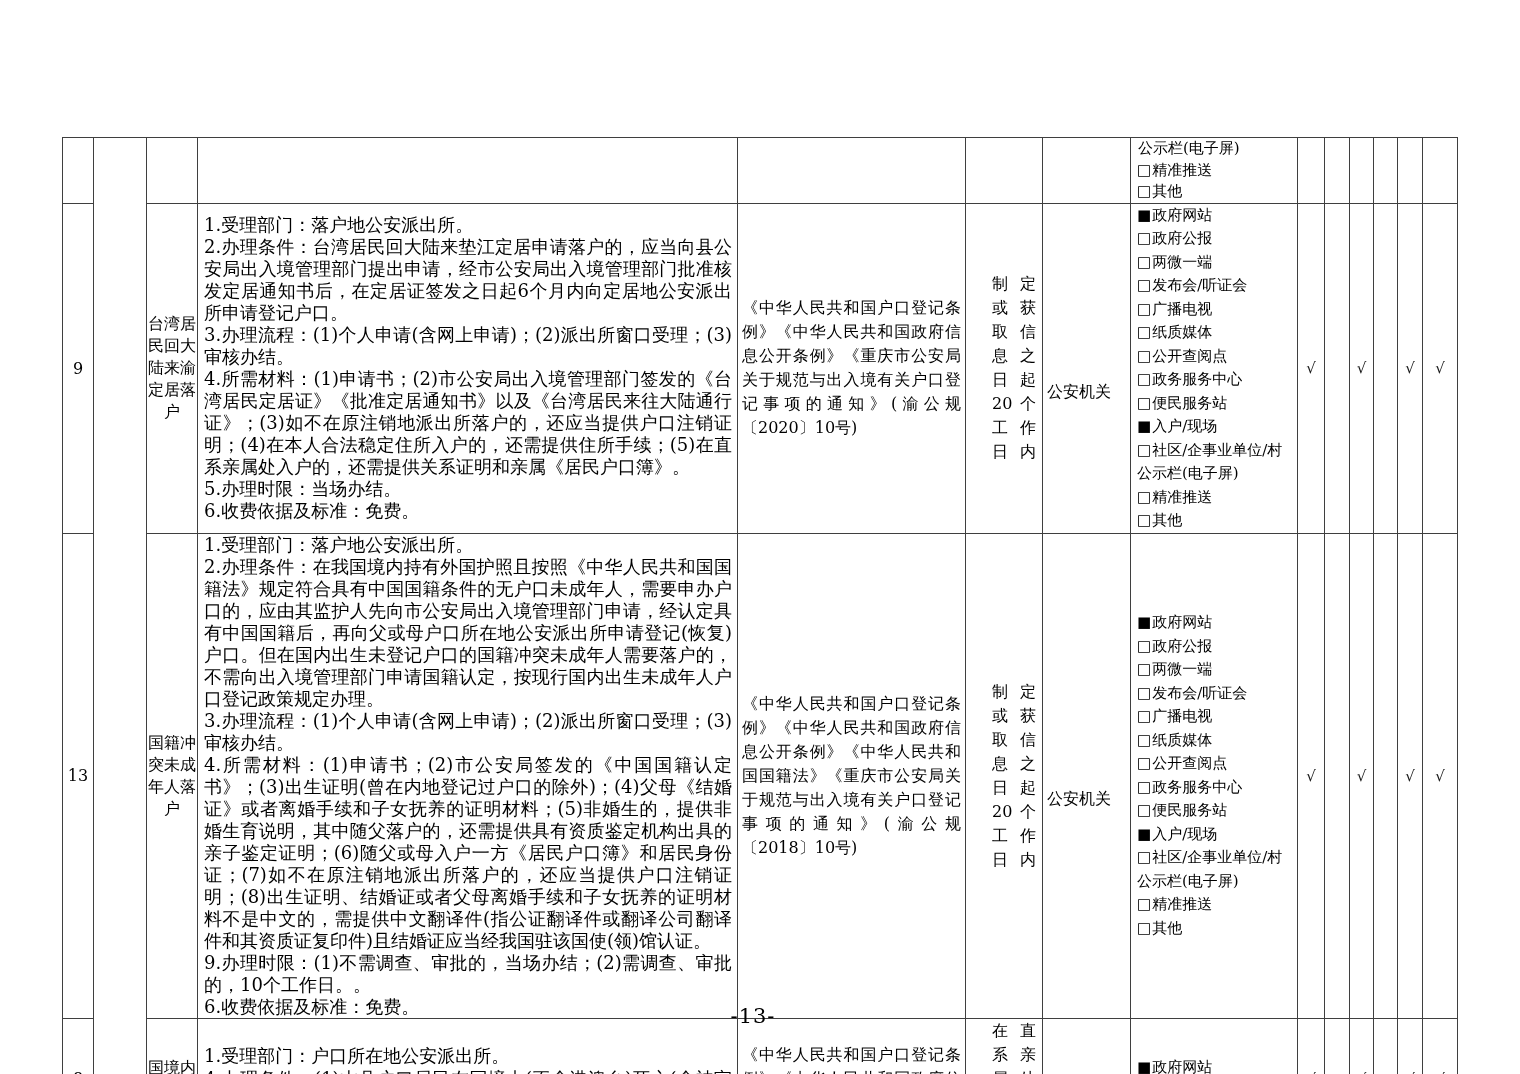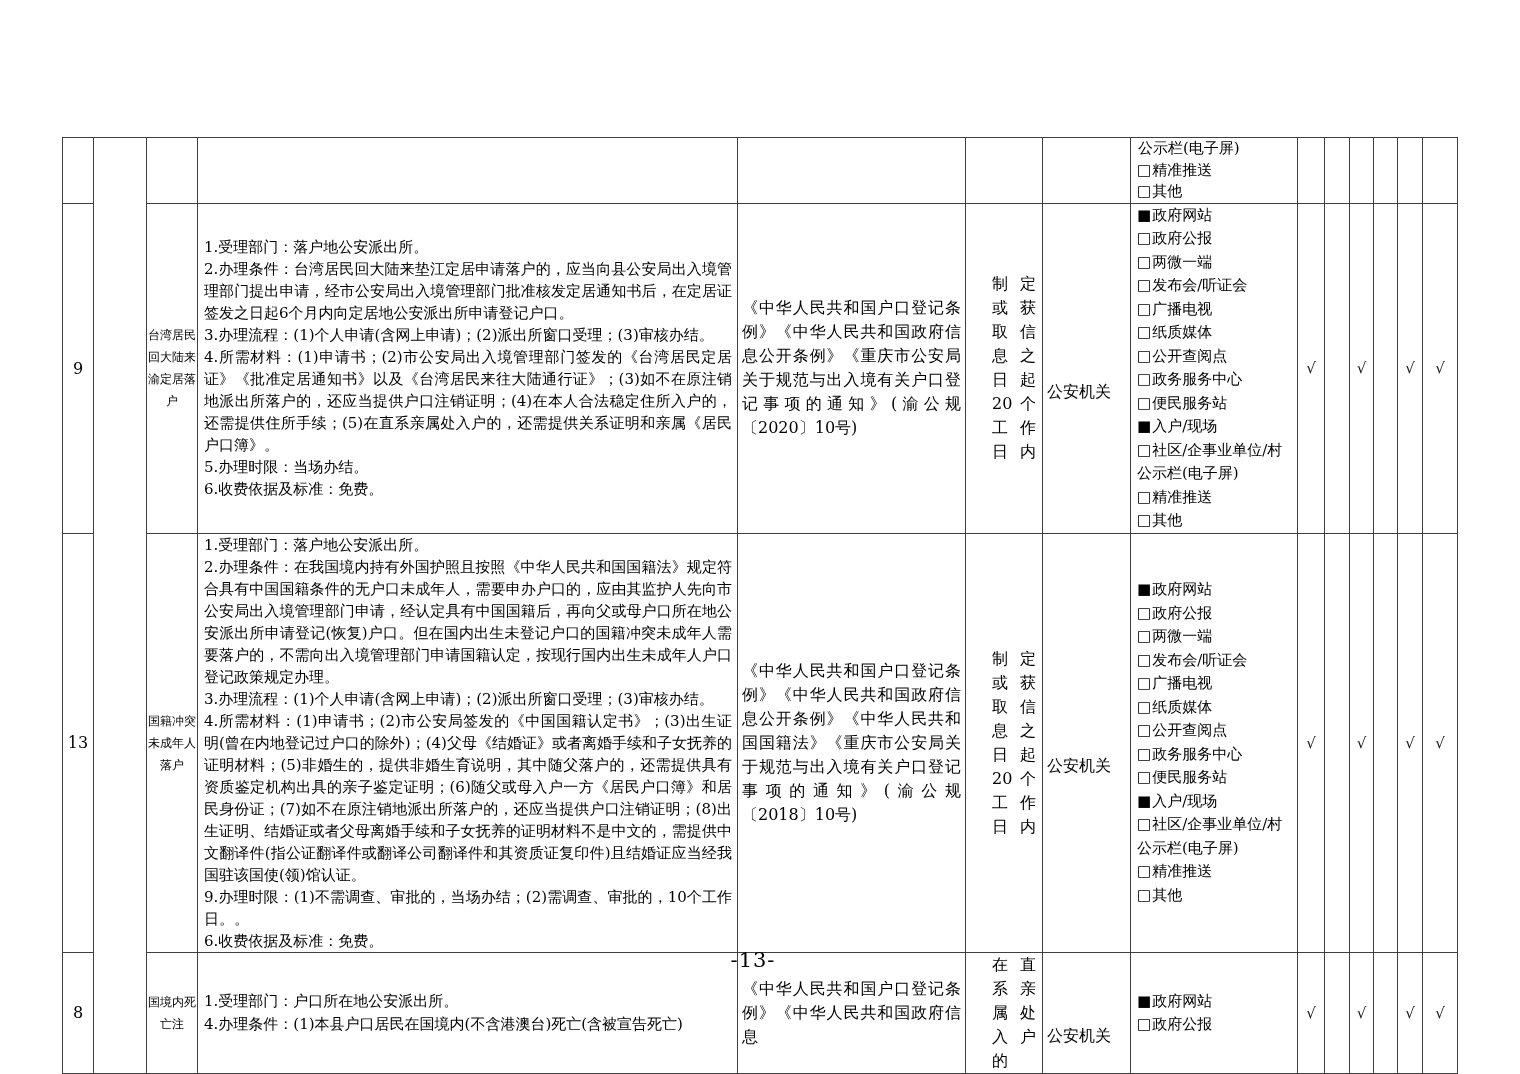--- a/index.html
+++ b/index.html
@@ -9,35 +9,35 @@
   .table-wrap { position: absolute; left: 62px; top: 137px; width: 1396px; }
   table { border-collapse: collapse; table-layout: fixed; width: 1395px; }
   td { border: 1px solid #3f3f3f; vertical-align: middle; overflow: hidden; background: #fff; }
 
   tr.rA  { height: 65px; }
   tr.r9  { height: 305px; }
   tr.r10 { height: 418px; }
   tr.r11 { height: 48px; }
 
   .c-no { text-align: center; font-size: 16px; }
-  .c-name div { font-size: 12px; line-height: 22px; text-align: center; padding: 0 1px; }
+  .c-name div { font-size: 16px; line-height: 22px; text-align: center; padding: 0 1px; }
   .c-desc div.wrap { padding: 0 5px 0 6px; }
-  .c-desc .para { font-size: 15px; line-height: 22px; text-align: justify; }
+  .c-desc .para { font-size: 18px; line-height: 22px; text-align: justify; }
   .c-legal div { font-size: 16px; line-height: 24px; padding: 0 4px; text-align: justify; }
   .c-time div { font-size: 16px; line-height: 24px; padding: 0 6px; text-align: justify; text-align-last: justify; margin-left: 20px; }
   .c-agency div { font-size: 16px; padding-left: 4px; margin-top: 48px; }
   .c-ch div.wrap { padding: 0 2px 0 6px; }
   .c-ch .ch { font-size: 15px; line-height: 23.5px; text-align: left; }
   .rA .c-ch .ch { line-height: 21.5px; }
   .r11 .c-ch .ch { line-height: 23px; }
   .r11 .c-desc .para { line-height: 23px; }
   .box { margin-right: 1px; }
   .c-mk { text-align: center; font-size: 15px; color: #1a1a1a; }
 
-  .pageno { position: absolute; left: 0; top: 948px; width: 1506px; text-align: center; font-size: 21px; letter-spacing: 1px; }
+  .pageno { position: absolute; left: 0; top: 1004px; width: 1506px; text-align: center; font-size: 21px; letter-spacing: 1px; }
 </style>
 </head>
 <body>
 
 <div class="table-wrap">
 <table>
   <colgroup>
     <col style="width:31px">
         <col style="width:53px">
         <col style="width:51px">

